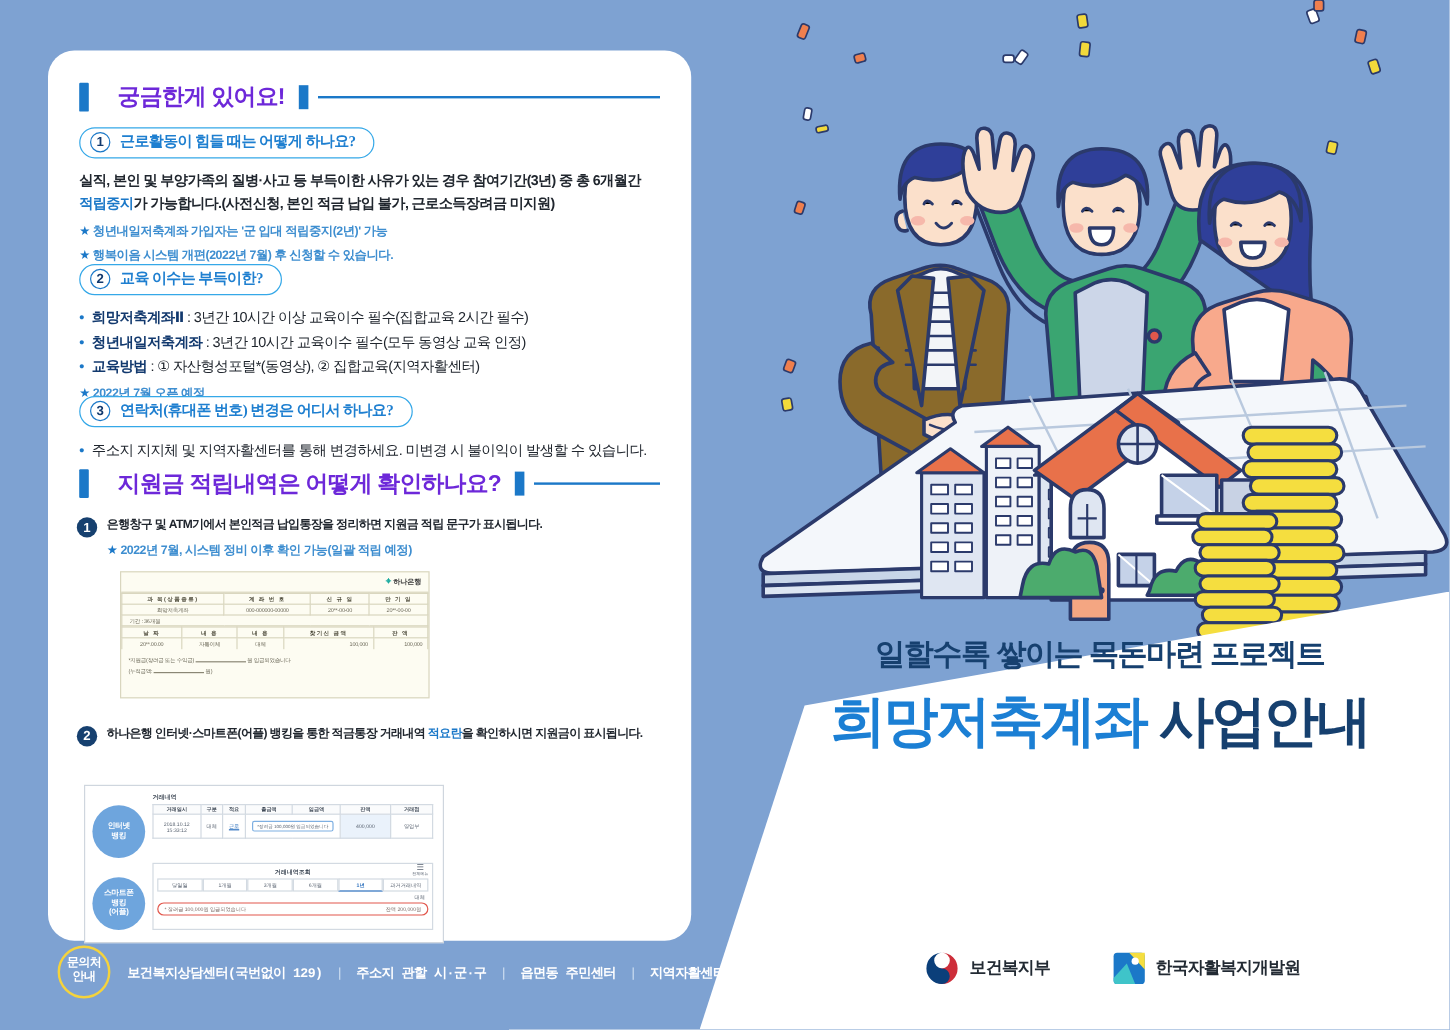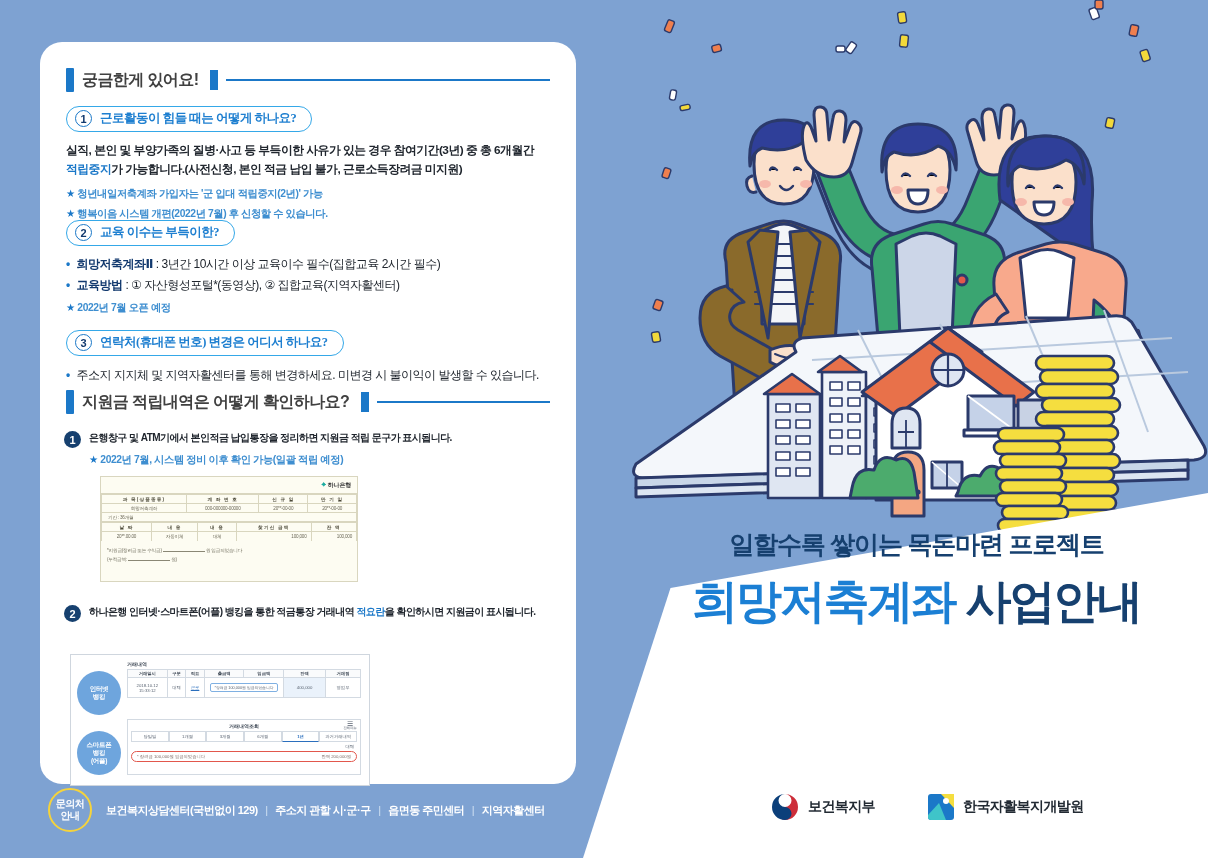--- a/index.html
+++ b/index.html
@@ -25,22 +25,22 @@
     border-radius: 22px;
   }
 
   
   .sec-head { display: flex; align-items: center; gap: 8px; }
   .sec-bar {
     width: 8px; height: 24px; background: #1b78c8; flex: 0 0 auto;
     border-radius: 1px;
   }
   .sec-title {
-    font-size: 16px; font-weight: 700; color: #404040;
-    letter-spacing: -0.6px; white-space: nowrap;
+    font-size: 19px; font-weight: 700; color: #6d28d9;
+    letter-spacing: -0.6px; white-space: nowrap; margin-left: 16px;
   }
   .sec-bar2 {
     width: 8px; height: 20px; background: #1b78c8; flex: 0 0 auto;
     margin-left: 4px;
   }
   .sec-rule { flex: 1 1 auto; height: 2px; background: #1b78c8; }
 
   
   .q-pill {
     display: inline-flex; align-items: center; gap: 8px;
@@ -158,21 +158,21 @@
   .tabrow { display: flex; font-size: 4.3px; }
   .tabrow div {
     flex: 1; text-align: center; border: 1px solid #d3dae2;
     padding: 2px 0; color: #5a6472;
   }
   .tabrow div.on { color: #2b6fbd; border-bottom: 1.4px solid #2b6fbd; font-weight: 700; }
 
   
   .footer-contact {
     position: absolute; left: 48px; bottom: 26px;
-    display: flex; align-items: center; gap: 14px;
+    display: flex; align-items: center; gap: 14px; font-family: Liberation Mono, monospace;
   }
   .contact-circle {
     width: 44px; height: 44px; border-radius: 50%;
     border: 2.4px solid #f5d33c; color: #fff;
     font-size: 10px; font-weight: 700; line-height: 1.25;
     display: flex; flex-direction: column; align-items: center;
     justify-content: center; flex: 0 0 auto; letter-spacing: -0.5px;
   }
   .contact-line {
     font-size: 11px; font-weight: 700; color: #ffffff;
@@ -474,20 +474,23 @@
     </div>
 
     <div style="position:absolute;left:26px;top:178px;">
       <div class="q-pill">
         <span class="q-num">2</span>
         <span class="q-text">교육 이수는 부득이한?</span>
       </div>
       <div style="margin-top:8px;">
         <div class="bullet-line dot">
           <b>희망저축계좌Ⅱ</b><span> : 3년간 10시간 이상 교육이수 필수(집합교육 2시간 필수)</span>
+        </div>
+        <div class="bullet-line dot">
+          <b>청년내일저축계좌</b><span> : 3년간 10시간 교육이수 필수(모두 동영상 교육 인정)</span>
         </div>
         <div class="bullet-line dot">
           <b>교육방법</b><span> : ① 자산형성포털*(동영상), ② 집합교육(지역자활센터)</span>
         </div>
       </div>
       <div class="star-line" style="margin-top:5px;">
         <span class="st">★</span>
         <span>2022년 7월 오픈 예정</span>
       </div>
     </div>

